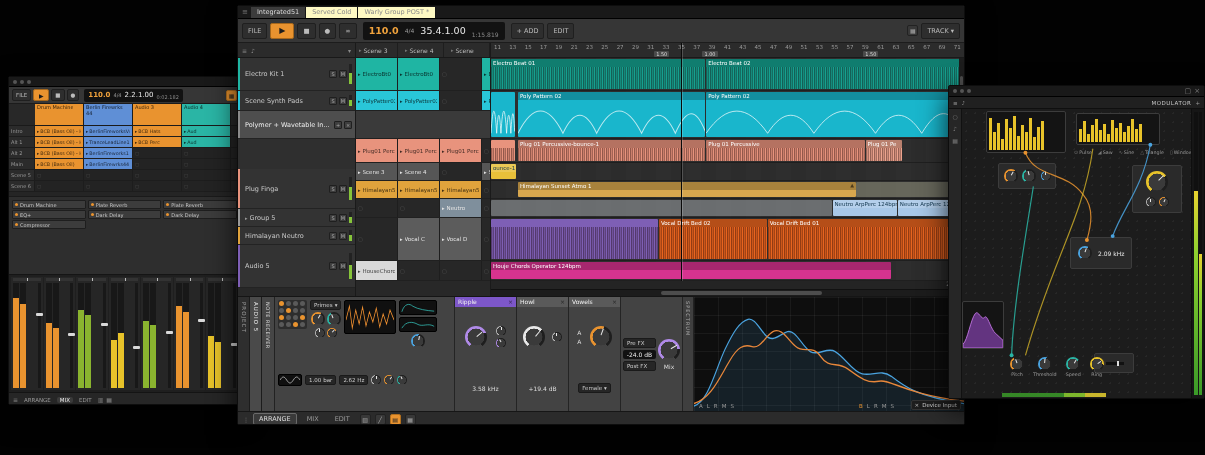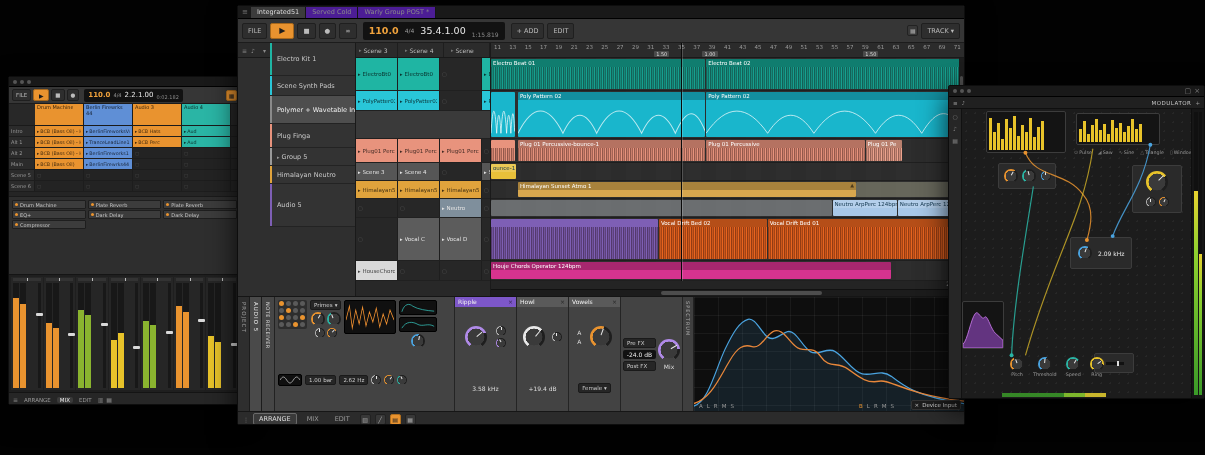--- a/index.html
+++ b/index.html
@@ -10,21 +10,21 @@
   #lw{left:8px;top:76px;width:233px;height:329px;background:#2c2c2c;z-index:1;overflow:hidden}
   #cw{left:237px;top:5px;width:728px;height:420px;background:#303030;z-index:2;overflow:hidden}
   #rw{left:948px;top:85px;width:257px;height:314px;background:#222;z-index:3;overflow:hidden}
 
   .tbar{display:flex;align-items:center;background:#191919;border-bottom:1px solid #000;gap:3px;padding:0 4px}
   #cw .tbar{height:13px}
   #lw .tbar{height:10px}
   #rw .tbar{height:11px}
   .dotwin{width:4px;height:4px;border-radius:50%;background:#555;flex:none}
   .tbicon{color:#777;font-size:7px;line-height:1}
-  .tab{height:11px;line-height:11px;padding:0 6px;font-size:6.5px;color:#8a8a8a;background:#4c1d95;border-right:1px solid #141414;white-space:nowrap}
+  .tab{height:11px;line-height:11px;padding:0 6px;font-size:6.5px;color:#8a8a8a;background:#fef9c3;border-right:1px solid #141414;white-space:nowrap}
   .tab.act{background:#3c3c3c;color:#ddd}
 
   .trans{display:flex;align-items:center;gap:3px;background:#363636;border-bottom:1px solid #1c1c1c;padding:0 4px}
   #cw .trans{height:24px}
   #lw .trans{height:17px;padding:0 3px;gap:2px}
   .chip{display:inline-flex;align-items:center;justify-content:center;gap:2px;background:#2e2e2e;border:1px solid #1f1f1f;border-radius:2px;color:#bbb;font-size:6.5px;height:16px;padding:0 5px;white-space:nowrap}
   .chip.play{background:#e9932f;border-color:#a5671c;color:#1c1c1c;width:24px;font-size:8px}
   #lw .chip{height:12px;font-size:5.5px;padding:0 3px}
   #lw .chip.play{width:16px;font-size:6px}
   .tdisp{display:flex;align-items:center;background:#121212;border-radius:2px;height:18px;padding:0 6px;gap:6px;margin:0 3px}
@@ -32,21 +32,21 @@
   .tempo{color:#f0a23c;font-size:9.5px;font-weight:bold}
   .sig{color:#9a9a9a;font-size:6px}
   .pos{color:#e8e8e8;font-size:9.5px}
   .ptime{color:#8a8a8a;font-size:6px;align-self:flex-end;padding-bottom:2px}
   #lw .tempo,#lw .pos{font-size:7px}
   #lw .sig,#lw .ptime{font-size:5px}
   .spacer{flex:1}
 
   
   #cw-main{display:flex;height:253px;background:#262626;position:relative}
-  #col-tracks{width:118px;background:#2f2f2f;border-right:1px solid #1a1a1a;display:flex;flex-direction:row;overflow:hidden}
+  #col-tracks{width:118px;background:#2f2f2f;border-right:1px solid #1a1a1a;display:flex;flex-direction:column;overflow:hidden}
   #col-launch{width:135px;background:#2a2a2a;border-right:1px solid #1a1a1a;display:flex;flex-direction:column;overflow:hidden}
   #col-arr{flex:1;position:relative;display:flex;flex-direction:column;overflow:hidden}
   .colhead{height:15px;flex:none;display:flex;align-items:center;background:#2b2b2b;border-bottom:1px solid #191919;gap:4px;padding:0 4px;font-size:6px;color:#8a8a8a}
   .fill{flex:1;background:#282828}
   .fill.arr{background:#242424}
 
   .trow{position:relative;display:flex;align-items:center;gap:2px;padding:0 3px 0 7px;border-bottom:1px solid #232323;background:#333;font-size:6.5px;color:#c8c8c8;overflow:hidden}
   .trow::before{content:"";position:absolute;left:0;top:0;bottom:0;width:2px;background:var(--tc)}
   .trow .nm{flex:1;overflow:hidden;white-space:nowrap;text-overflow:ellipsis}
   .trow.device{background:#4e4e4e;color:#eee}
@@ -537,21 +537,21 @@
               <span class="nm">Scene Synth Pads</span>
               <span class="sm">S</span>
               <span class="sm">M</span>
               <span class="tmeter"></span>
             </div>
             <div class="trow device" style="height: 28px; --tc: #8a8a8a;">
               <span class="nm">Polymer + Wavetable Index</span>
               <span class="sm">+</span>
               <span class="sm">×</span>
             </div>
-            <div class="trow" style="height: 24px; --tc: #e8937d;">
+            <div class="trow" style="height: 40px; margin-top: 30px; --tc: #e8937d;">
               <span class="nm">Plug Finga</span>
               <span class="sm">S</span>
               <span class="sm">M</span>
               <span class="tmeter"></span>
             </div>
             <div class="trow" style="height: 18px; --tc: #9a9a9a;">
               <span class="grp">▸</span>
               <span class="nm">Group 5</span>
               <span class="sm">S</span>
               <span class="sm">M</span>

